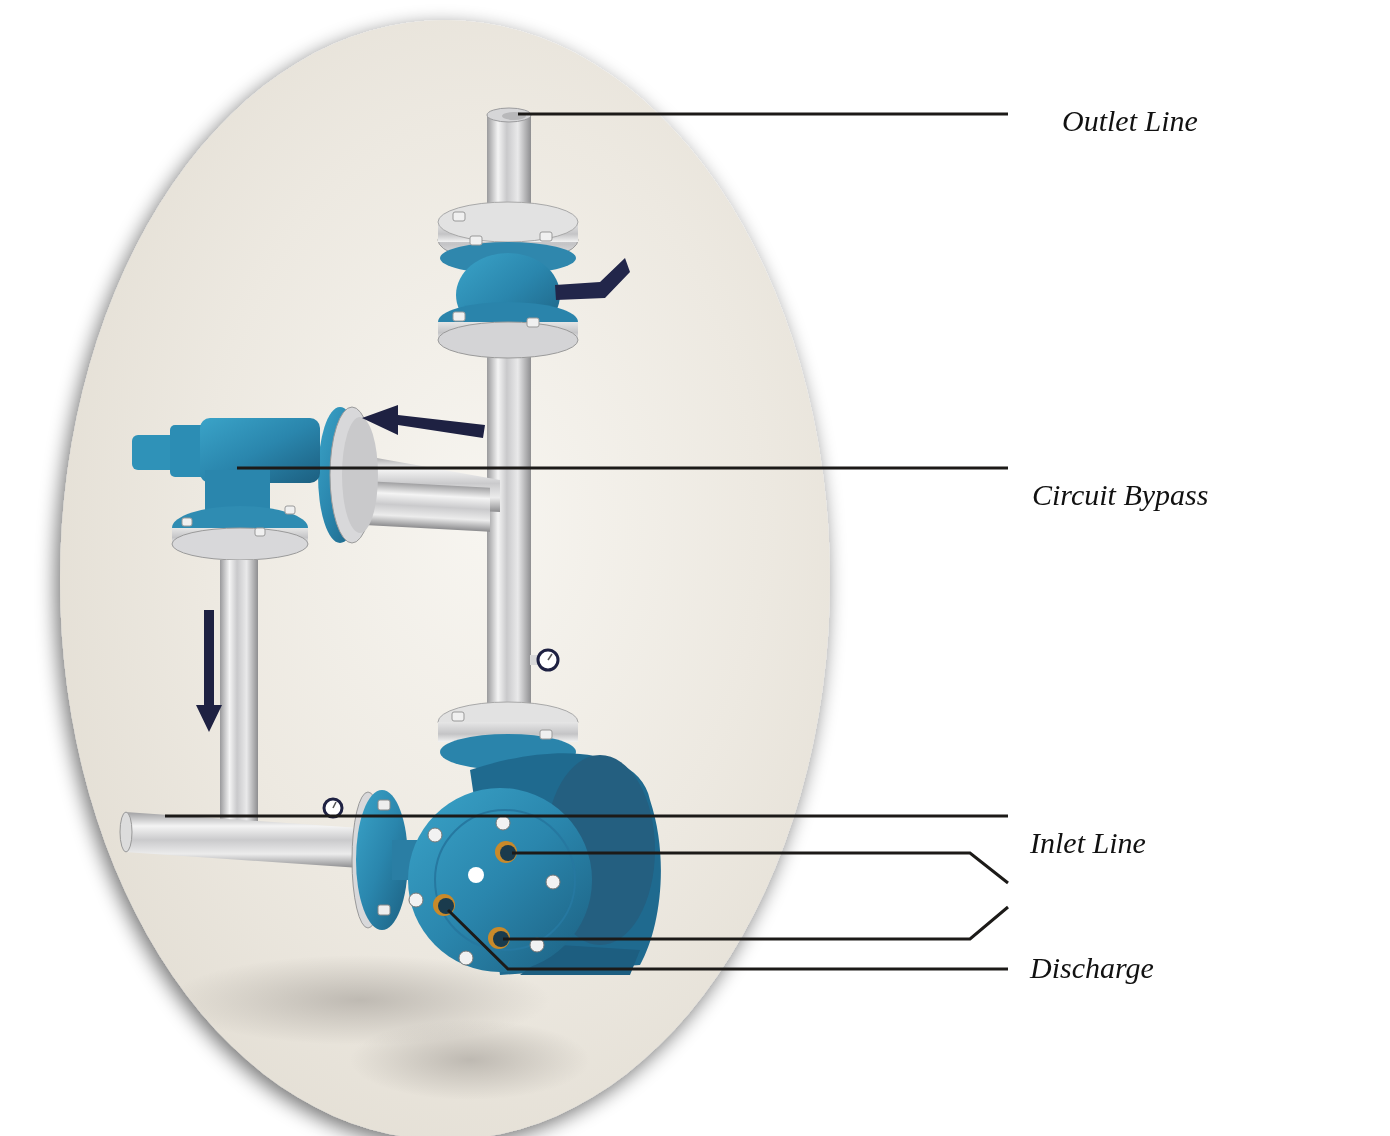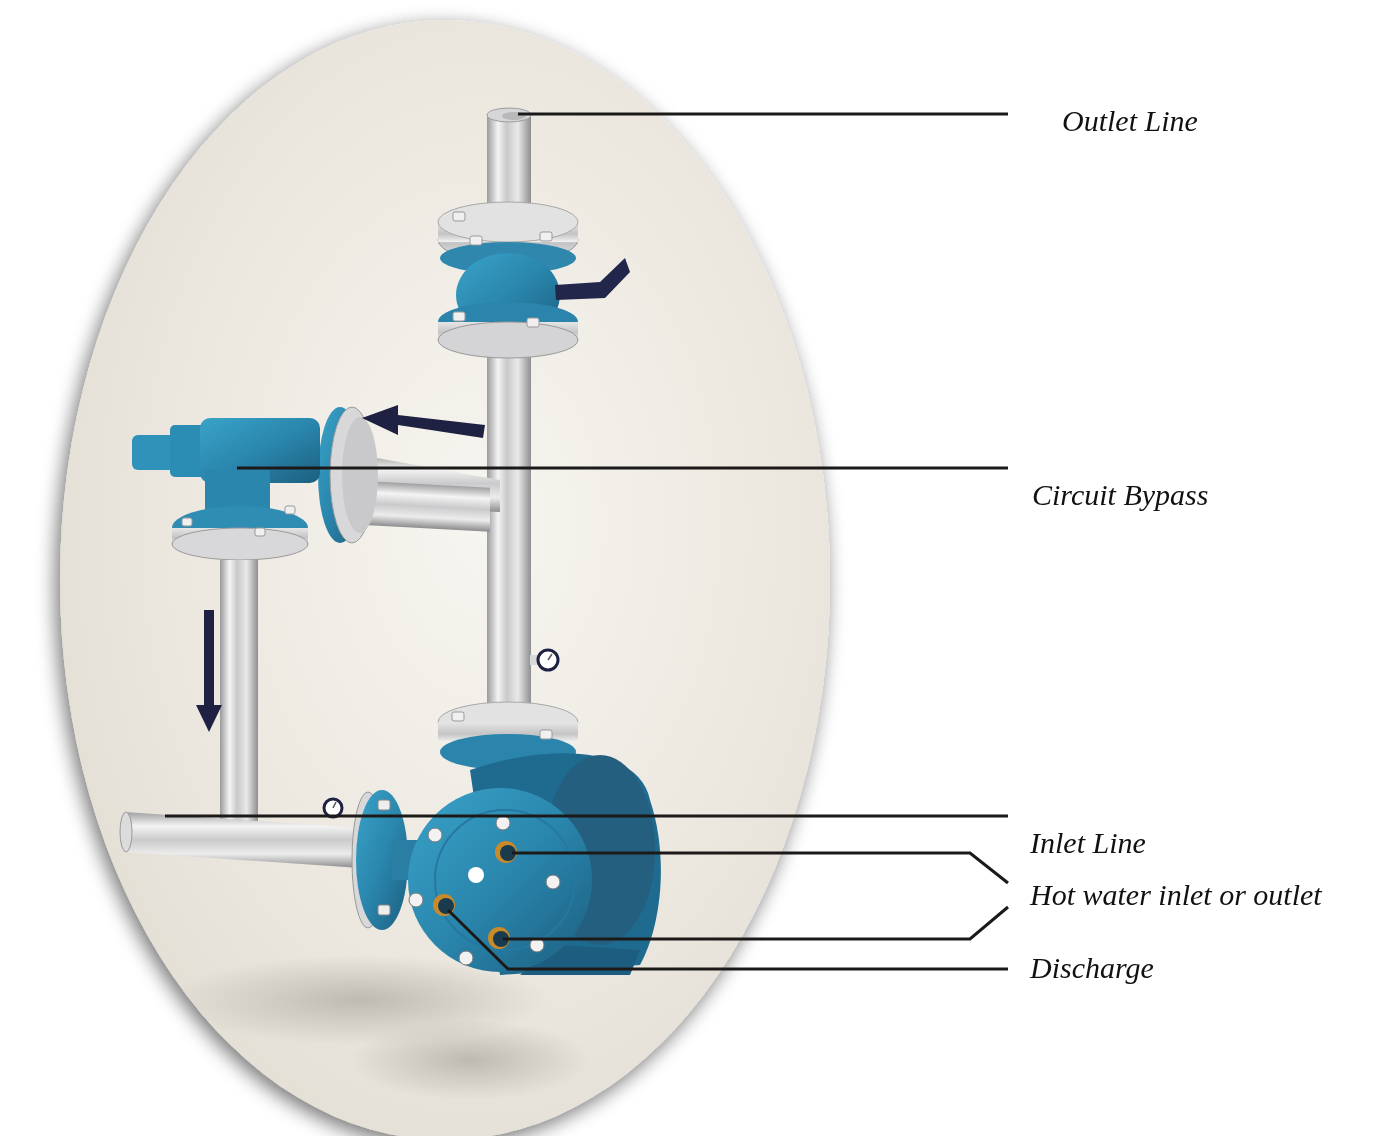--- a/index.html
+++ b/index.html
@@ -199,15 +199,14 @@
       <line x1="165" y1="816" x2="1008" y2="816"></line>
       <polyline points="512,853 970,853 1008,883"></polyline>
       <polyline points="503,939 970,939 1008,907"></polyline>
       <polyline points="448,910 508,969 1008,969"></polyline>
     </g>
   </svg>
 
   <div class="label" style="left:1062px; top:98px;margin-top:8px;">Outlet Line</div>
   <div class="label" style="left:1032px; top:480px;">Circuit Bypass</div>
   <div class="label" style="left:1030px; top:828px;">Inlet Line</div>
-  <div class="label" style="left:1030px; top:880px;">Hot water inlet or outlet</div>
   <div class="label" style="left:1030px; top:953px;">Discharge</div>
 </div>
 
 </body></html>

